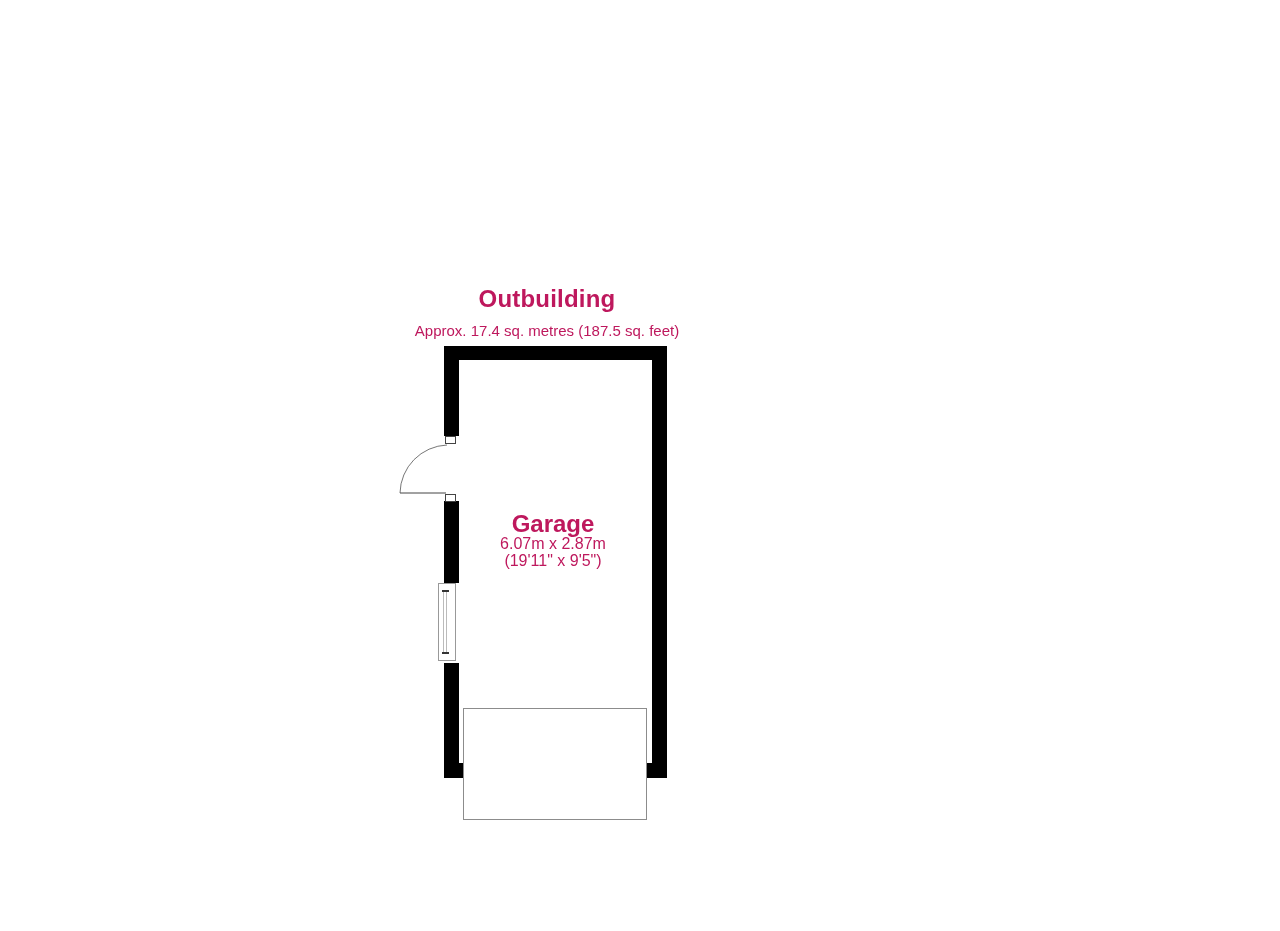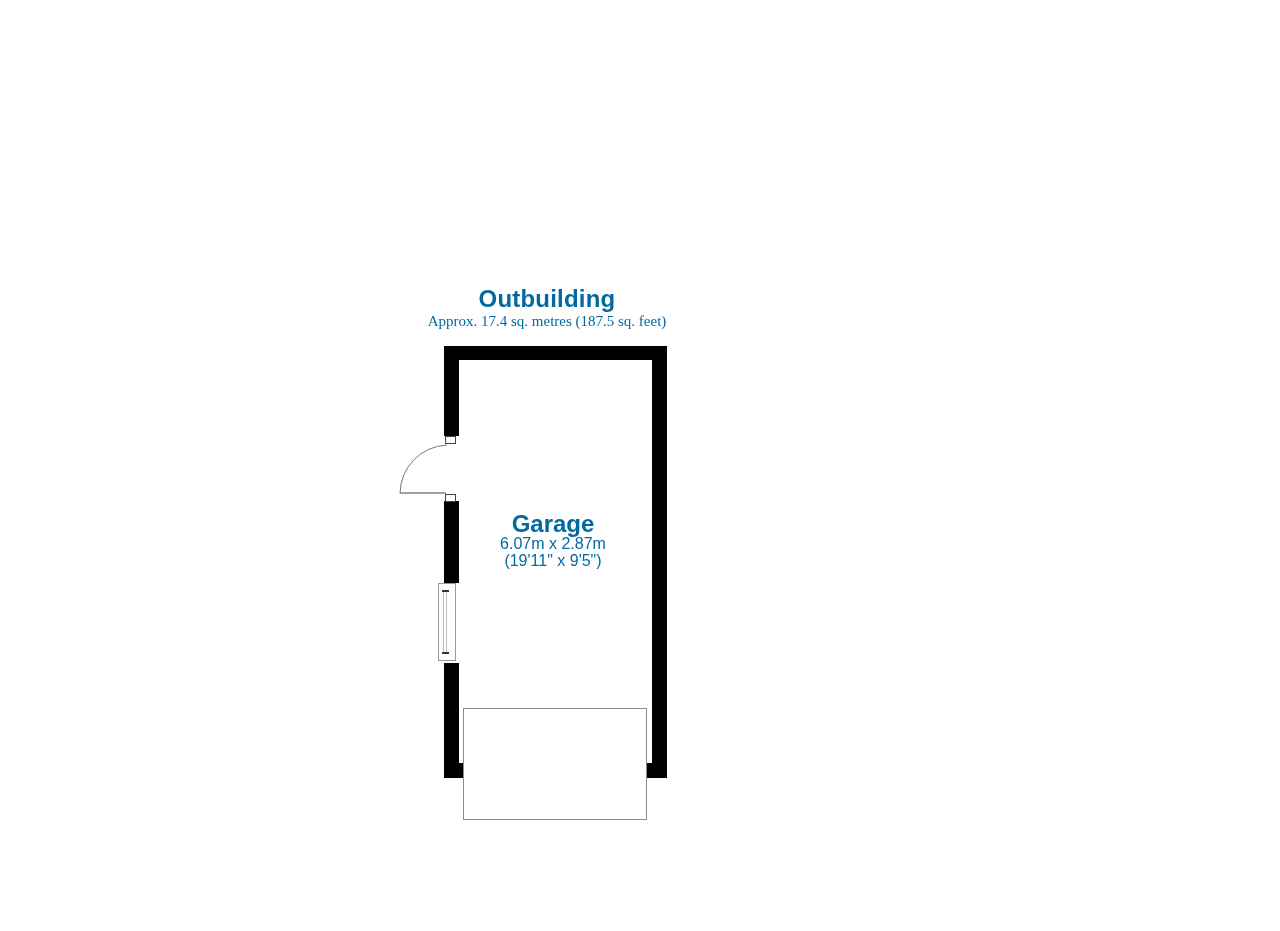--- a/index.html
+++ b/index.html
@@ -6,43 +6,42 @@
     margin: 0;
     padding: 0;
     background: #ffffff;
   }
   .canvas {
     position: relative;
     width: 1280px;
     height: 931px;
     background: var(--background, #ffffff);
     font-family: "Liberation Sans", sans-serif;
-    color: #0369a1;
+    color: #be185d;
     overflow: hidden;
   }
 
   
   .title-block {
     position: absolute;
     left: 347px;
     top: 286px;
     width: 400px;
     text-align: center;
   }
   .plan-title {
     font-size: 24px;
     font-weight: bold;
     line-height: 26px;
     letter-spacing: 0.2px;
   }
   .plan-subtitle {
     font-size: 15px;
     line-height: 17px;
-    margin-top: 1px;
-    font-family: Liberation Serif, serif;
+    margin-top: 10px;
   }
   .room-label-block {
     position: absolute;
     left: 353px;
     top: 513px;
     width: 400px;
     text-align: center;
   }
   .room-name {
     font-size: 24px;

